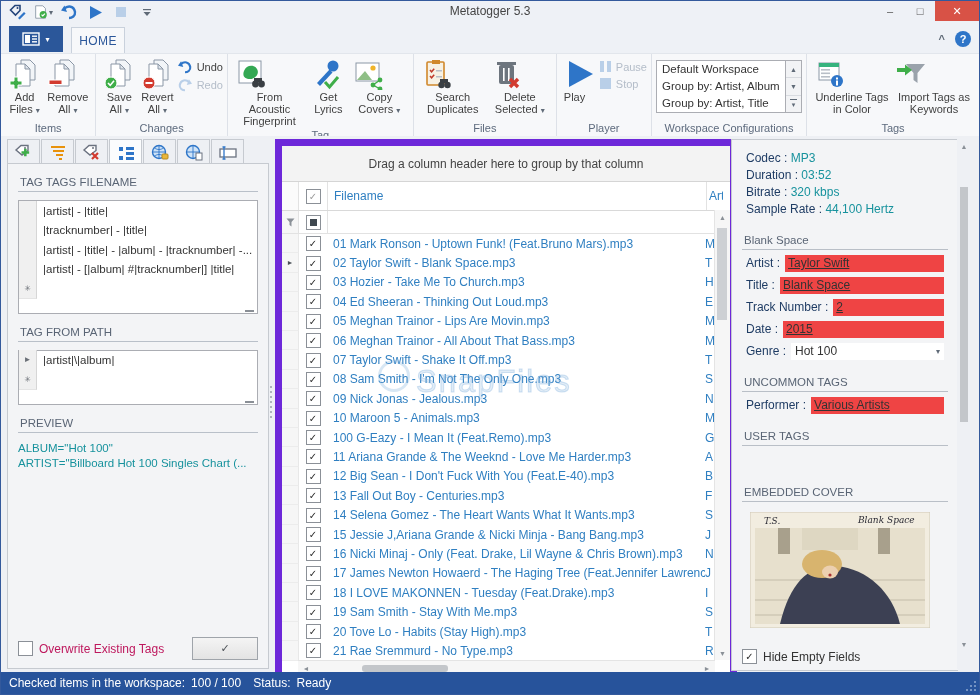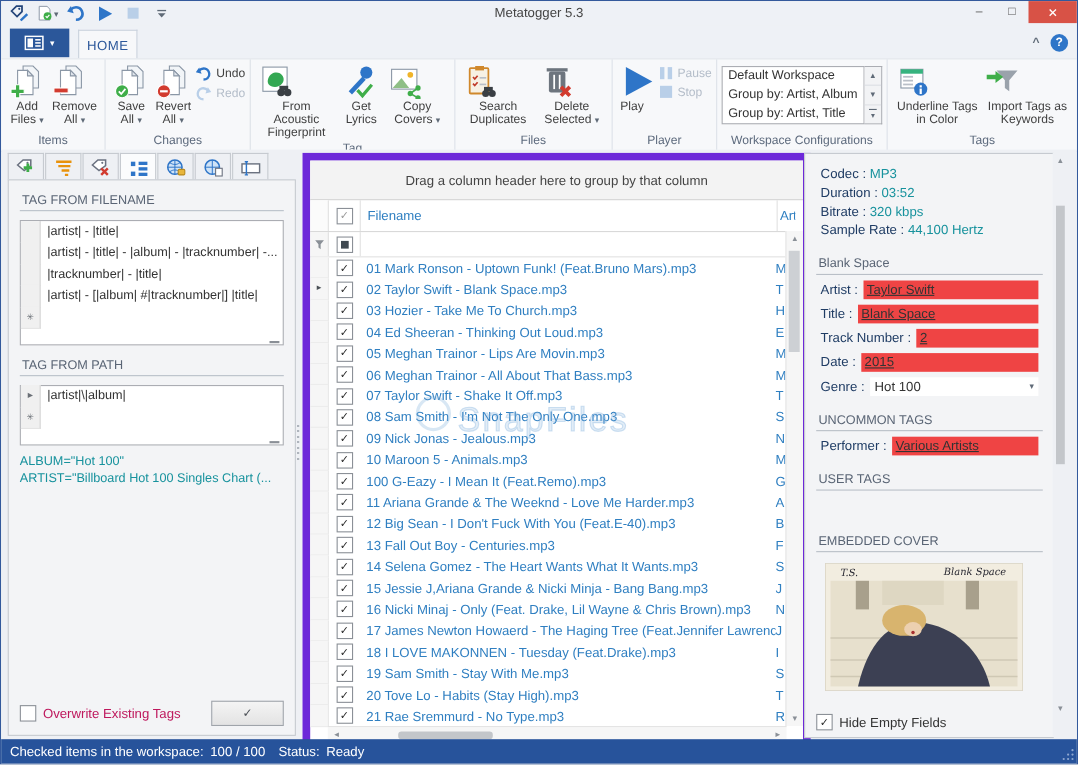--- a/index.html
+++ b/index.html
@@ -432,33 +432,33 @@
         </div>
       <div class="ltab">
           <svg width="20" height="17" viewBox="0 0 20 17">
             <rect x="2" y="5" width="16" height="8" fill="#fff" stroke="#6b7280" stroke-width="1.3"></rect>
             <path d="M6 3 v12 M4.5 3 h3 M4.5 15 h3" stroke="#2e75c8" stroke-width="1.3"></path>
           </svg>
         </div>
     </div>
 
     <div class="lpanel">
-      <div class="sechead">TAG FROM FILENAME</div>
+      <div class="sechead">TAG TAGS FILENAME</div>
       <div class="grid">
         <div class="grow">
             <div class="gcell"></div>
             <div class="gtext">|artist| - |title|</div>
           </div>
         <div class="grow">
             <div class="gcell"></div>
-            <div class="gtext">|artist| - |title| - |album| - |tracknumber| -...</div>
+            <div class="gtext">|tracknumber| - |title|</div>
           </div>
         <div class="grow">
             <div class="gcell"></div>
-            <div class="gtext">|tracknumber| - |title|</div>
+            <div class="gtext">|artist| - |title| - |album| - |tracknumber| -...</div>
           </div>
         <div class="grow">
             <div class="gcell"></div>
             <div class="gtext">|artist| - [|album| #|tracknumber|] |title|</div>
           </div>
         <div class="grow">
             <div class="gcell">✳</div>
             <div class="gtext"></div>
           </div>
         <div class="grow" style="height:14px"></div>
@@ -470,20 +470,21 @@
             <div class="gcell">►</div>
             <div class="gtext">|artist|\|album|</div>
           </div>
         <div class="grow">
             <div class="gcell">✳</div>
             <div class="gtext"></div>
           </div>
         <div class="grow" style="height:14px"></div>
         <div class="ggrip"></div>
       </div>
+      <div class="sechead">PREVIEW</div>
       <div class="prevlines">
         <div>ALBUM="Hot 100"</div>
         <div>ARTIST="Billboard Hot 100 Singles Chart (...</div>
       </div>
       <div class="lfoot">
         <div class="cbl">
           <span class="cb"></span>
           <span>Overwrite Existing Tags</span>
         </div>
         <div class="applybtn">

